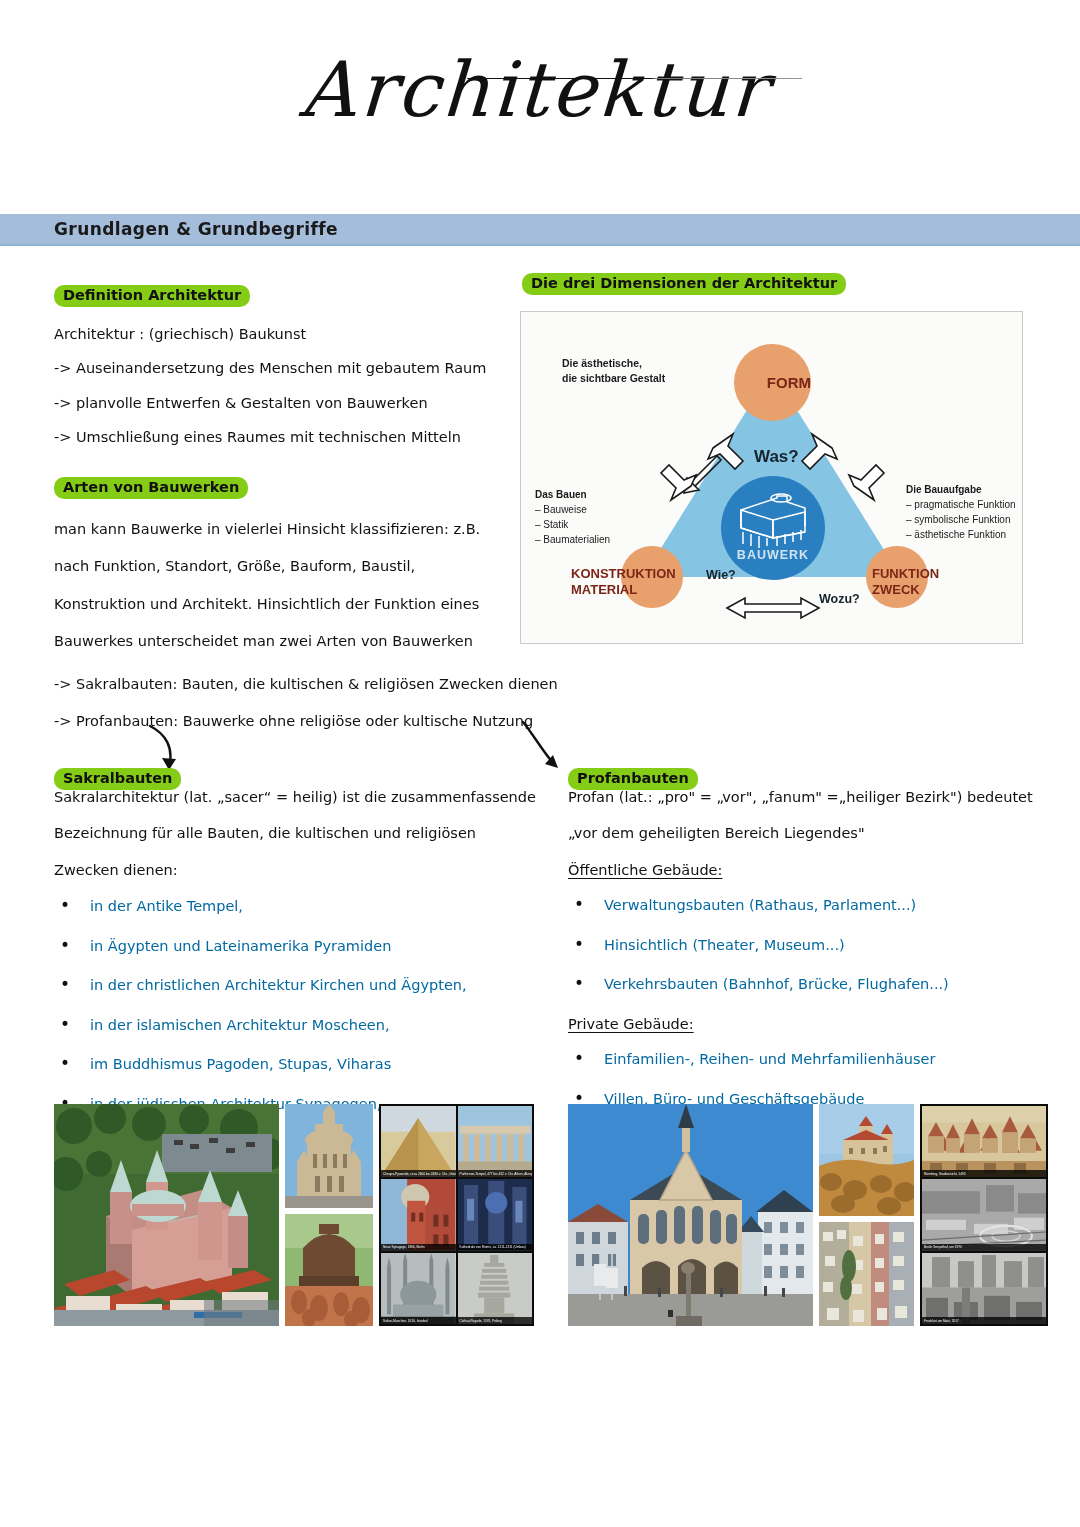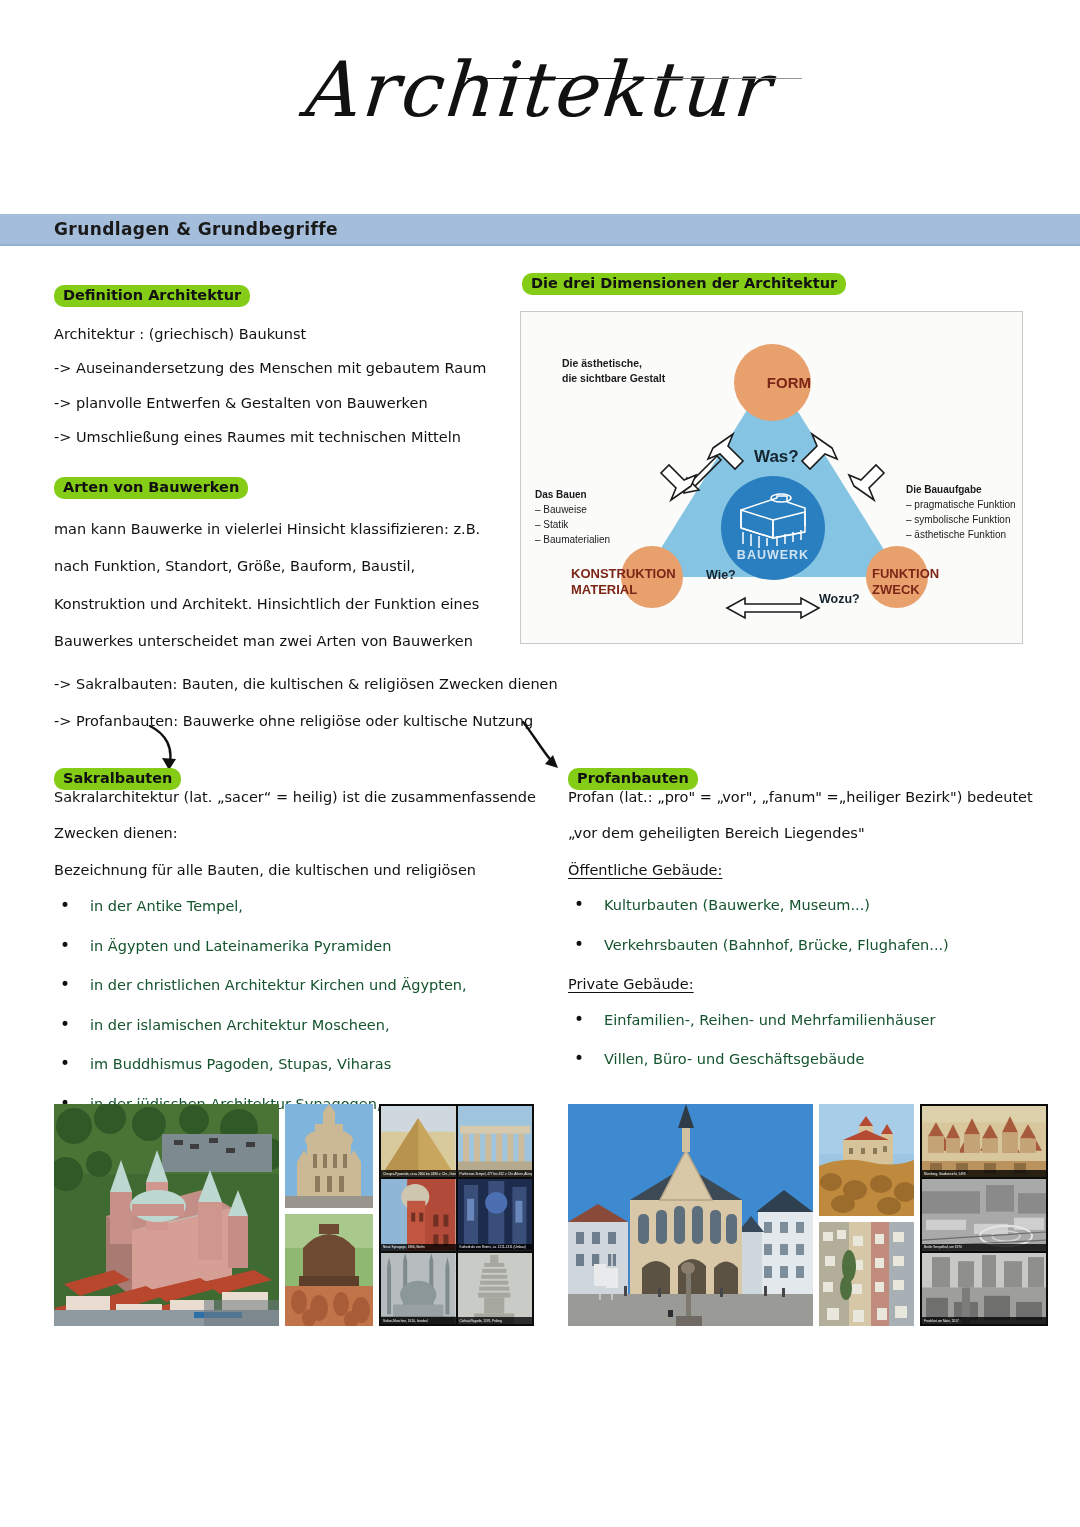--- a/index.html
+++ b/index.html
@@ -117,21 +117,21 @@
 
   
   #sakral-col { position: absolute; left: 54px; top: 768px; width: 500px; }
   #profan-col { position: absolute; left: 568px; top: 768px; width: 500px; }
   .col-head { }
   .col-para { font-size: 14.5px; color:#111; line-height: 1; margin-bottom: 22px; white-space: nowrap;}
   .bullets { list-style: none; margin: 0; padding: 0; }
   .bullets li {
     position: relative;
     font-size: 14.5px;
-    color: #14532d;
+    color: #0369a1;
     padding-left: 36px;
     margin-bottom: 25px;
     line-height: 1;
     white-space: nowrap;
   }
   .bullets li::before {
     content: "\2022";
     position: absolute;
     left: 6px; top: -2px;
     font-size: 17px;
@@ -280,39 +280,40 @@
     <div class="dg-bold">Die Bauaufgabe</div>
     <div>– pragmatische Funktion</div>
     <div>– symbolische Funktion</div>
     <div>– ästhetische Funktion</div>
   </div>
 </div>
 
 <div id="sakral-col">
   <div class="col-head"><span class="hl">Sakralbauten</span></div>
   <div class="col-para">Sakralarchitektur (lat. „sacer“ = heilig) ist die zusammenfassende</div>
+  <div class="col-para">Bezeichnung für alle Bauten, die kultischen und religiösen</div>
   <div class="col-para">Zwecken dienen:</div>
-  <div class="col-para">Bezeichnung für alle Bauten, die kultischen und religiösen</div>
   <ul class="bullets">
     <li>in der Antike Tempel,</li>
     <li>in Ägypten und Lateinamerika Pyramiden</li>
     <li>in der christlichen Architektur Kirchen und Ägypten,</li>
     <li>in der islamischen Architektur Moscheen,</li>
     <li>im Buddhismus Pagoden, Stupas, Viharas</li>
     <li>in der jüdischen Architektur Synagogen,</li>
   </ul>
 </div>
 
 <div id="profan-col">
   <div class="col-head"><span class="hl">Profanbauten</span></div>
   <div class="col-para">Profan (lat.: „pro" = „vor", „fanum" =„heiliger Bezirk") bedeutet</div>
   <div class="col-para">„vor dem geheiligten Bereich Liegendes"</div>
   <div class="subhead u">Öffentliche Gebäude:</div>
   <ul class="bullets">
-    <li>Kulturbauten (Bauwerke, Museum...)</li>
+    <li>Verwaltungsbauten (Rathaus, Parlament...)</li>
+    <li>Hinsichtlich (Theater, Museum...)</li>
     <li>Verkehrsbauten (Bahnhof, Brücke, Flughafen...)</li>
   </ul>
   <div class="subhead u">Private Gebäude:</div>
   <ul class="bullets">
     <li>Einfamilien-, Reihen- und Mehrfamilienhäuser</li>
     <li>Villen, Büro- und Geschäftsgebäude</li>
   </ul>
 </div>
 
 <div class="collage" id="collage-left">

